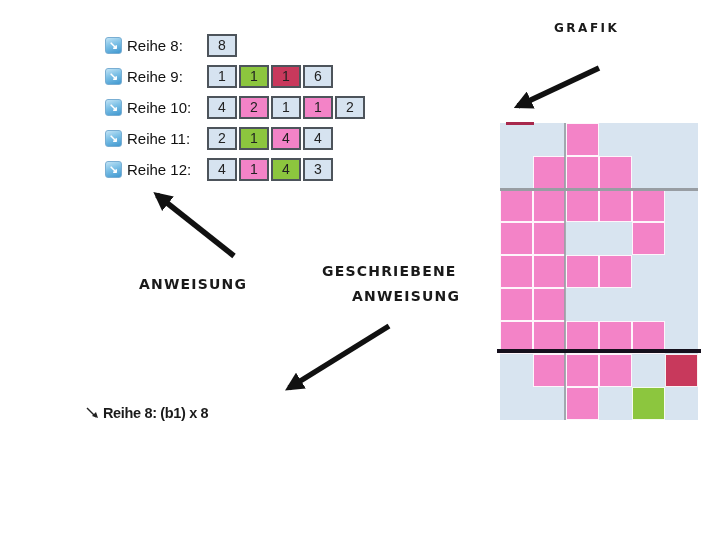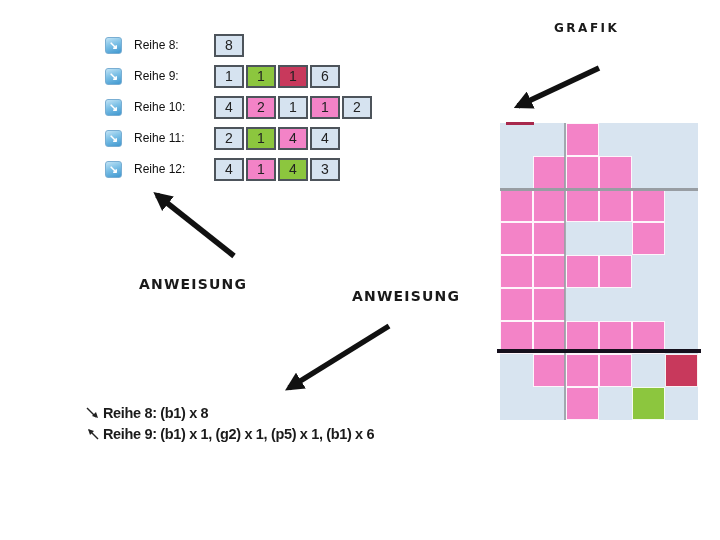--- a/index.html
+++ b/index.html
@@ -6,21 +6,21 @@
   .canvas{position:relative;width:720px;height:540px;background:#ffffff;overflow:hidden;
           font-family:"Liberation Sans",sans-serif;}
 
   
   .cb-list{position:absolute;left:105px;top:33px;}
   .cb-row{display:flex;align-items:center;height:24px;margin-bottom:7px;}
   .row-icon{width:17px;height:17px;border-radius:3px;flex:0 0 17px;
             background:linear-gradient(160deg,#c2e4f6 0%,#7cc0e6 45%,#3f97cf 100%);
             border:1px solid #79aed3;box-sizing:border-box;
             color:#ffffff;font-size:11px;line-height:15px;text-align:center;font-weight:bold;}
-  .cb-label{margin-left:12px;width:76px;font-size:12px;color:#111111;}
+  .cb-label{margin-left:5px;width:76px;font-size:15px;color:#111111;}
   .cb-blocks{display:flex;margin-left:4px;}
   .cb-block{width:26px;height:19px;border:2px solid #4d545b;margin-right:2px;
             display:flex;align-items:center;justify-content:center;
             font-size:14px;color:#222222;}
 
   
   .comic{position:absolute;font-family:"DejaVu Sans",sans-serif;font-weight:bold;
          color:#1a1a1a;font-size:14px;letter-spacing:1.2px;white-space:nowrap;}
   .lbl-grafik{left:554px;top:21px;font-size:12px;letter-spacing:2.5px;}
   .lbl-farb1{left:115px;top:251px;}
@@ -100,36 +100,30 @@
           <span class="cb-block" style="background: rgb(214, 227, 240);">4</span>
           <span class="cb-block" style="background: rgb(243, 131, 199);">1</span>
           <span class="cb-block" style="background: rgb(140, 198, 62);">4</span>
           <span class="cb-block" style="background: rgb(214, 227, 240);">3</span>
         </span>
       </div>
     </div>
 
   <div class="comic lbl-grafik">GRAFIK</div>
   <div class="comic lbl-farb2">ANWEISUNG</div>
+  <div class="comic lbl-gesch1">GESCHRIEBENE</div>
   <div class="comic lbl-gesch2">ANWEISUNG</div>
 
   <div class="written-list" id="written-list">
       <div class="wr-row">
         <svg viewBox="0 0 15 15" width="15" height="15">
           <line x1="2" y1="3" x2="11" y2="12"></line>
           <path class="ah" d="M13,13 L7,11 L11,7 Z"></path>
         </svg>
         <span class="wr-text">Reihe 8: (b1) x 8</span>
-      </div>
-      <div class="wr-row">
-        <svg viewBox="0 0 15 15" width="15" height="15">
-          <line x1="13" y1="13" x2="4" y2="4"></line>
-          <path class="ah" d="M3,3 L9,5 L5,9 Z"></path>
-        </svg>
-        <span class="wr-text">Reihe 9: (b1) x 1, (g2) x 1, (p5) x 1, (b1) x 6</span>
       </div>
     </div>
 
   <div class="grafik" id="grafik-grid" style="background: rgb(216, 228, 240);">
     <div class="v-line"></div>
   <div class="grid-cell" style="left: 66px; top: 0px; background: rgb(243, 131, 199);"></div>
       <div class="grid-cell" style="left: 33px; top: 33px; background: rgb(243, 131, 199);"></div>
       <div class="grid-cell" style="left: 66px; top: 33px; background: rgb(243, 131, 199);"></div>
       <div class="grid-cell" style="left: 99px; top: 33px; background: rgb(243, 131, 199);"></div>
       <div class="grid-cell" style="left: 0px; top: 66px; background: rgb(243, 131, 199);"></div>

